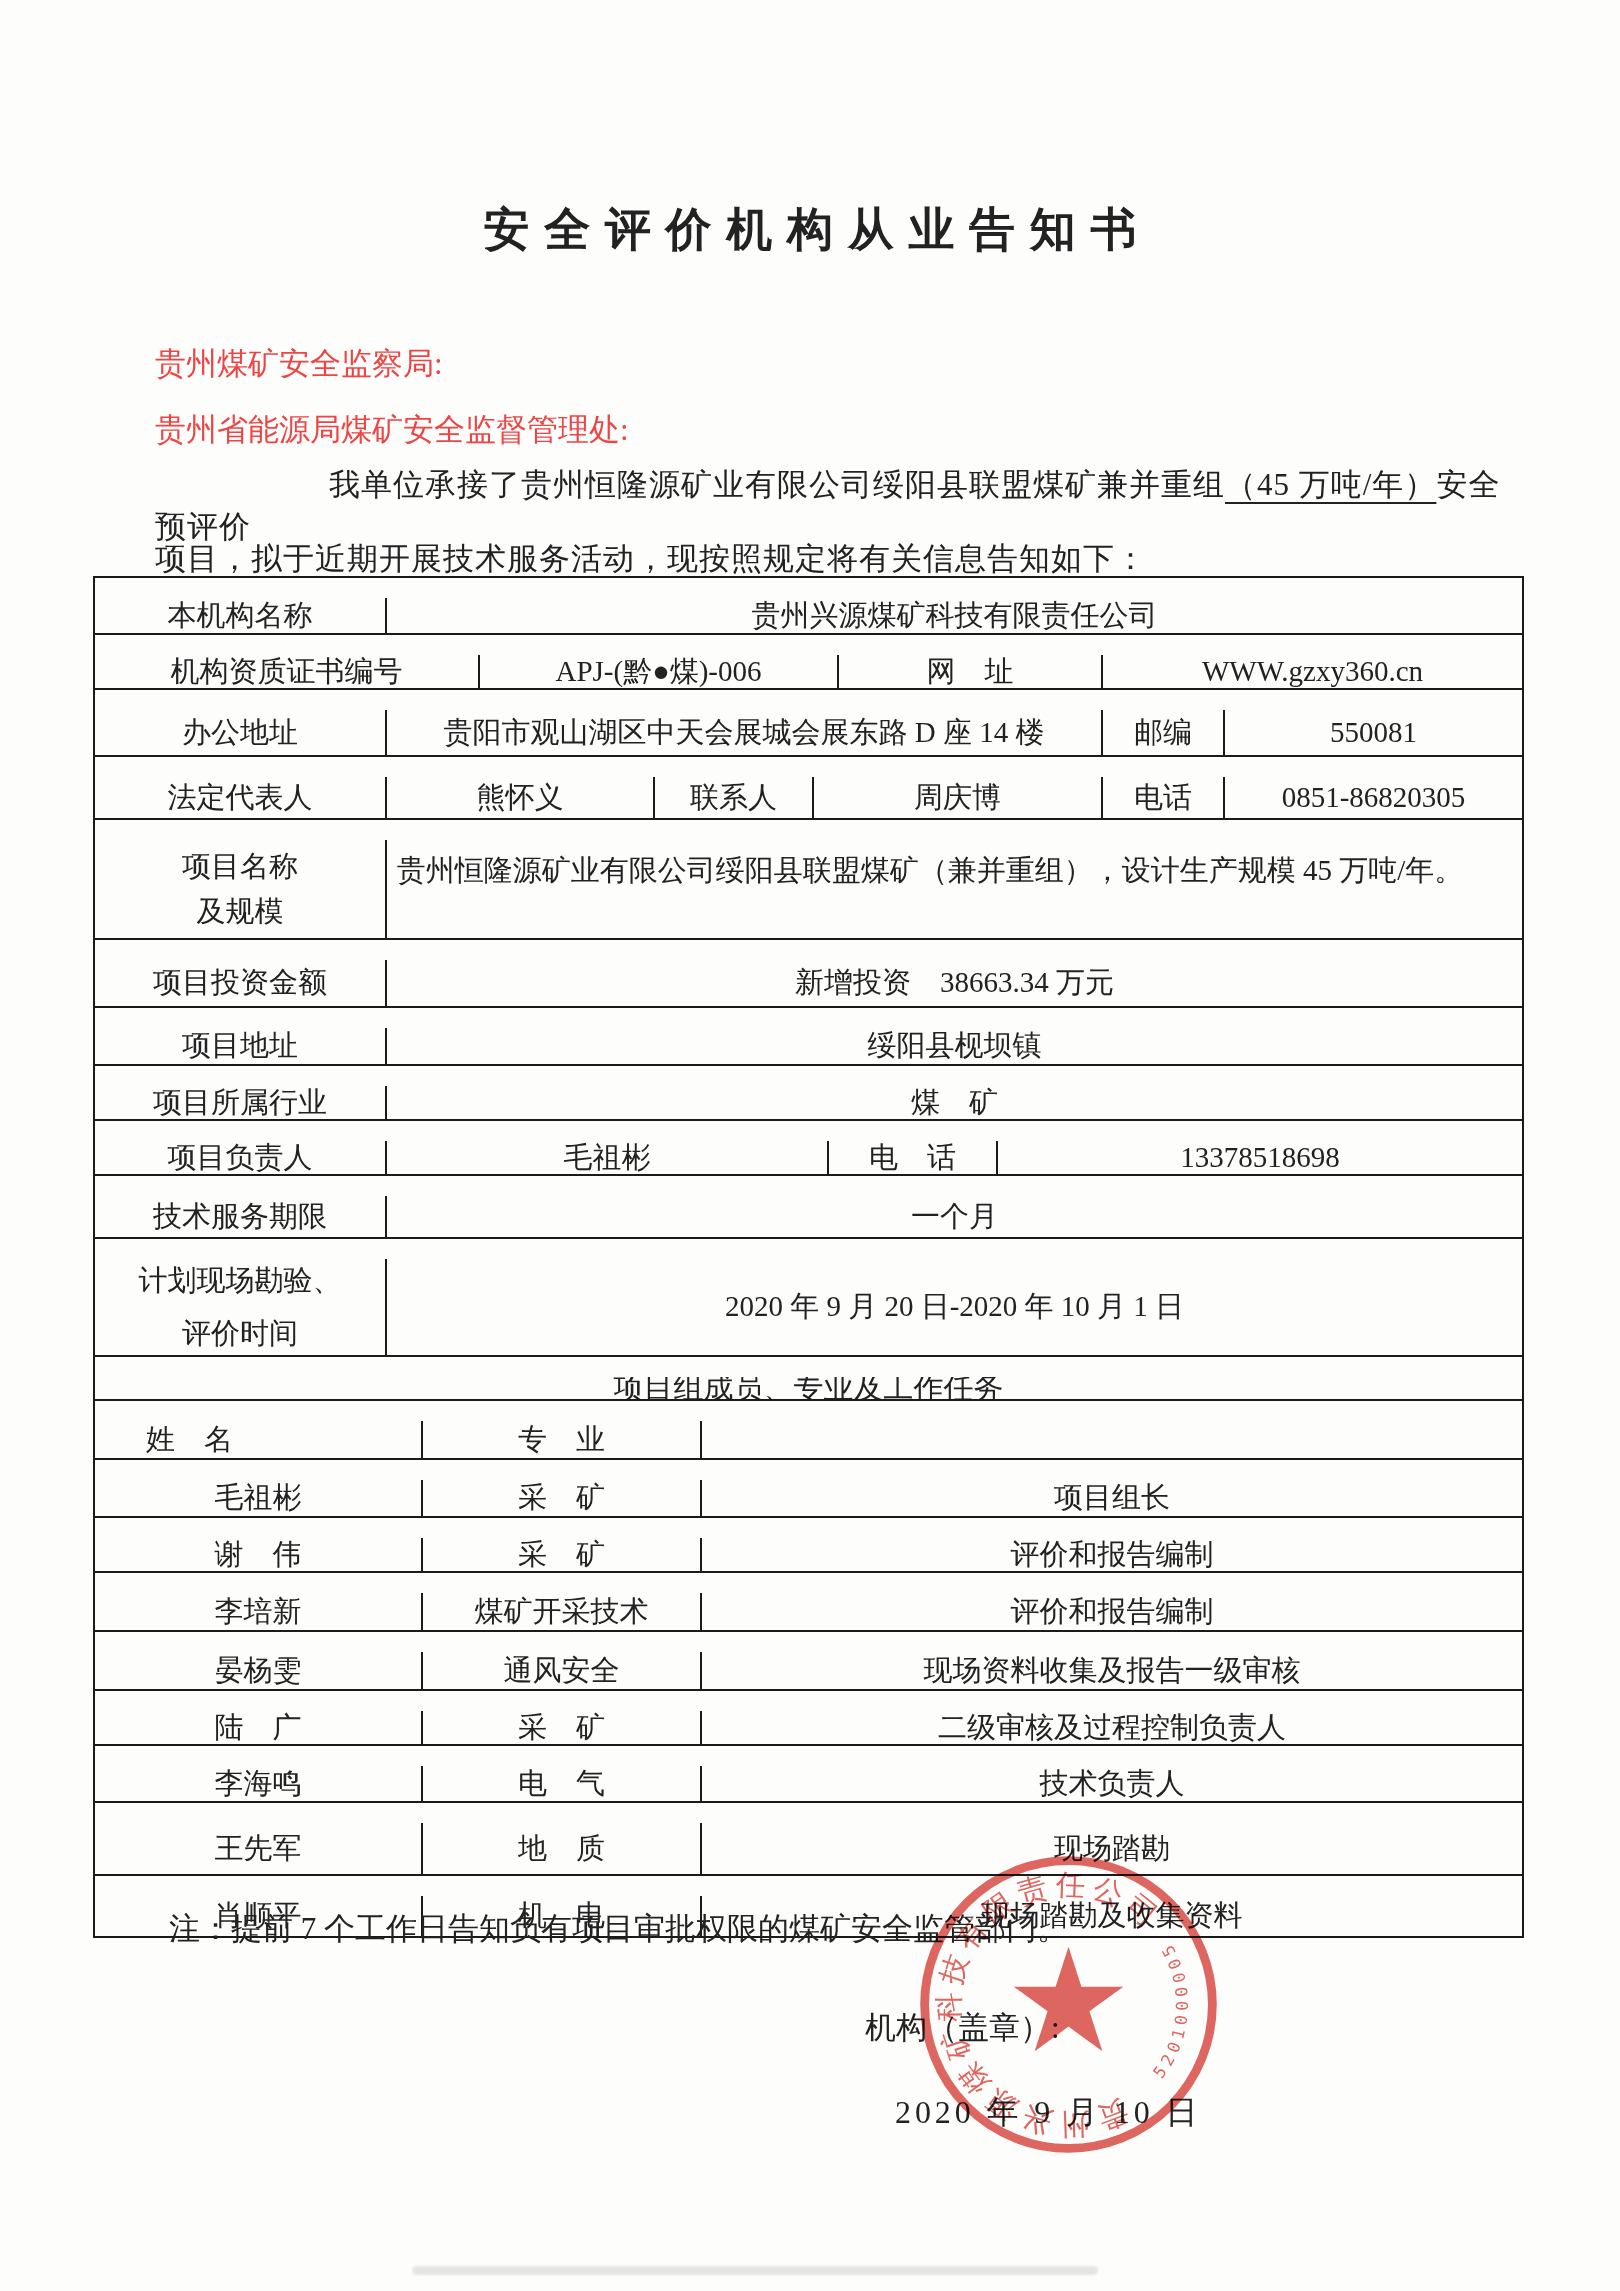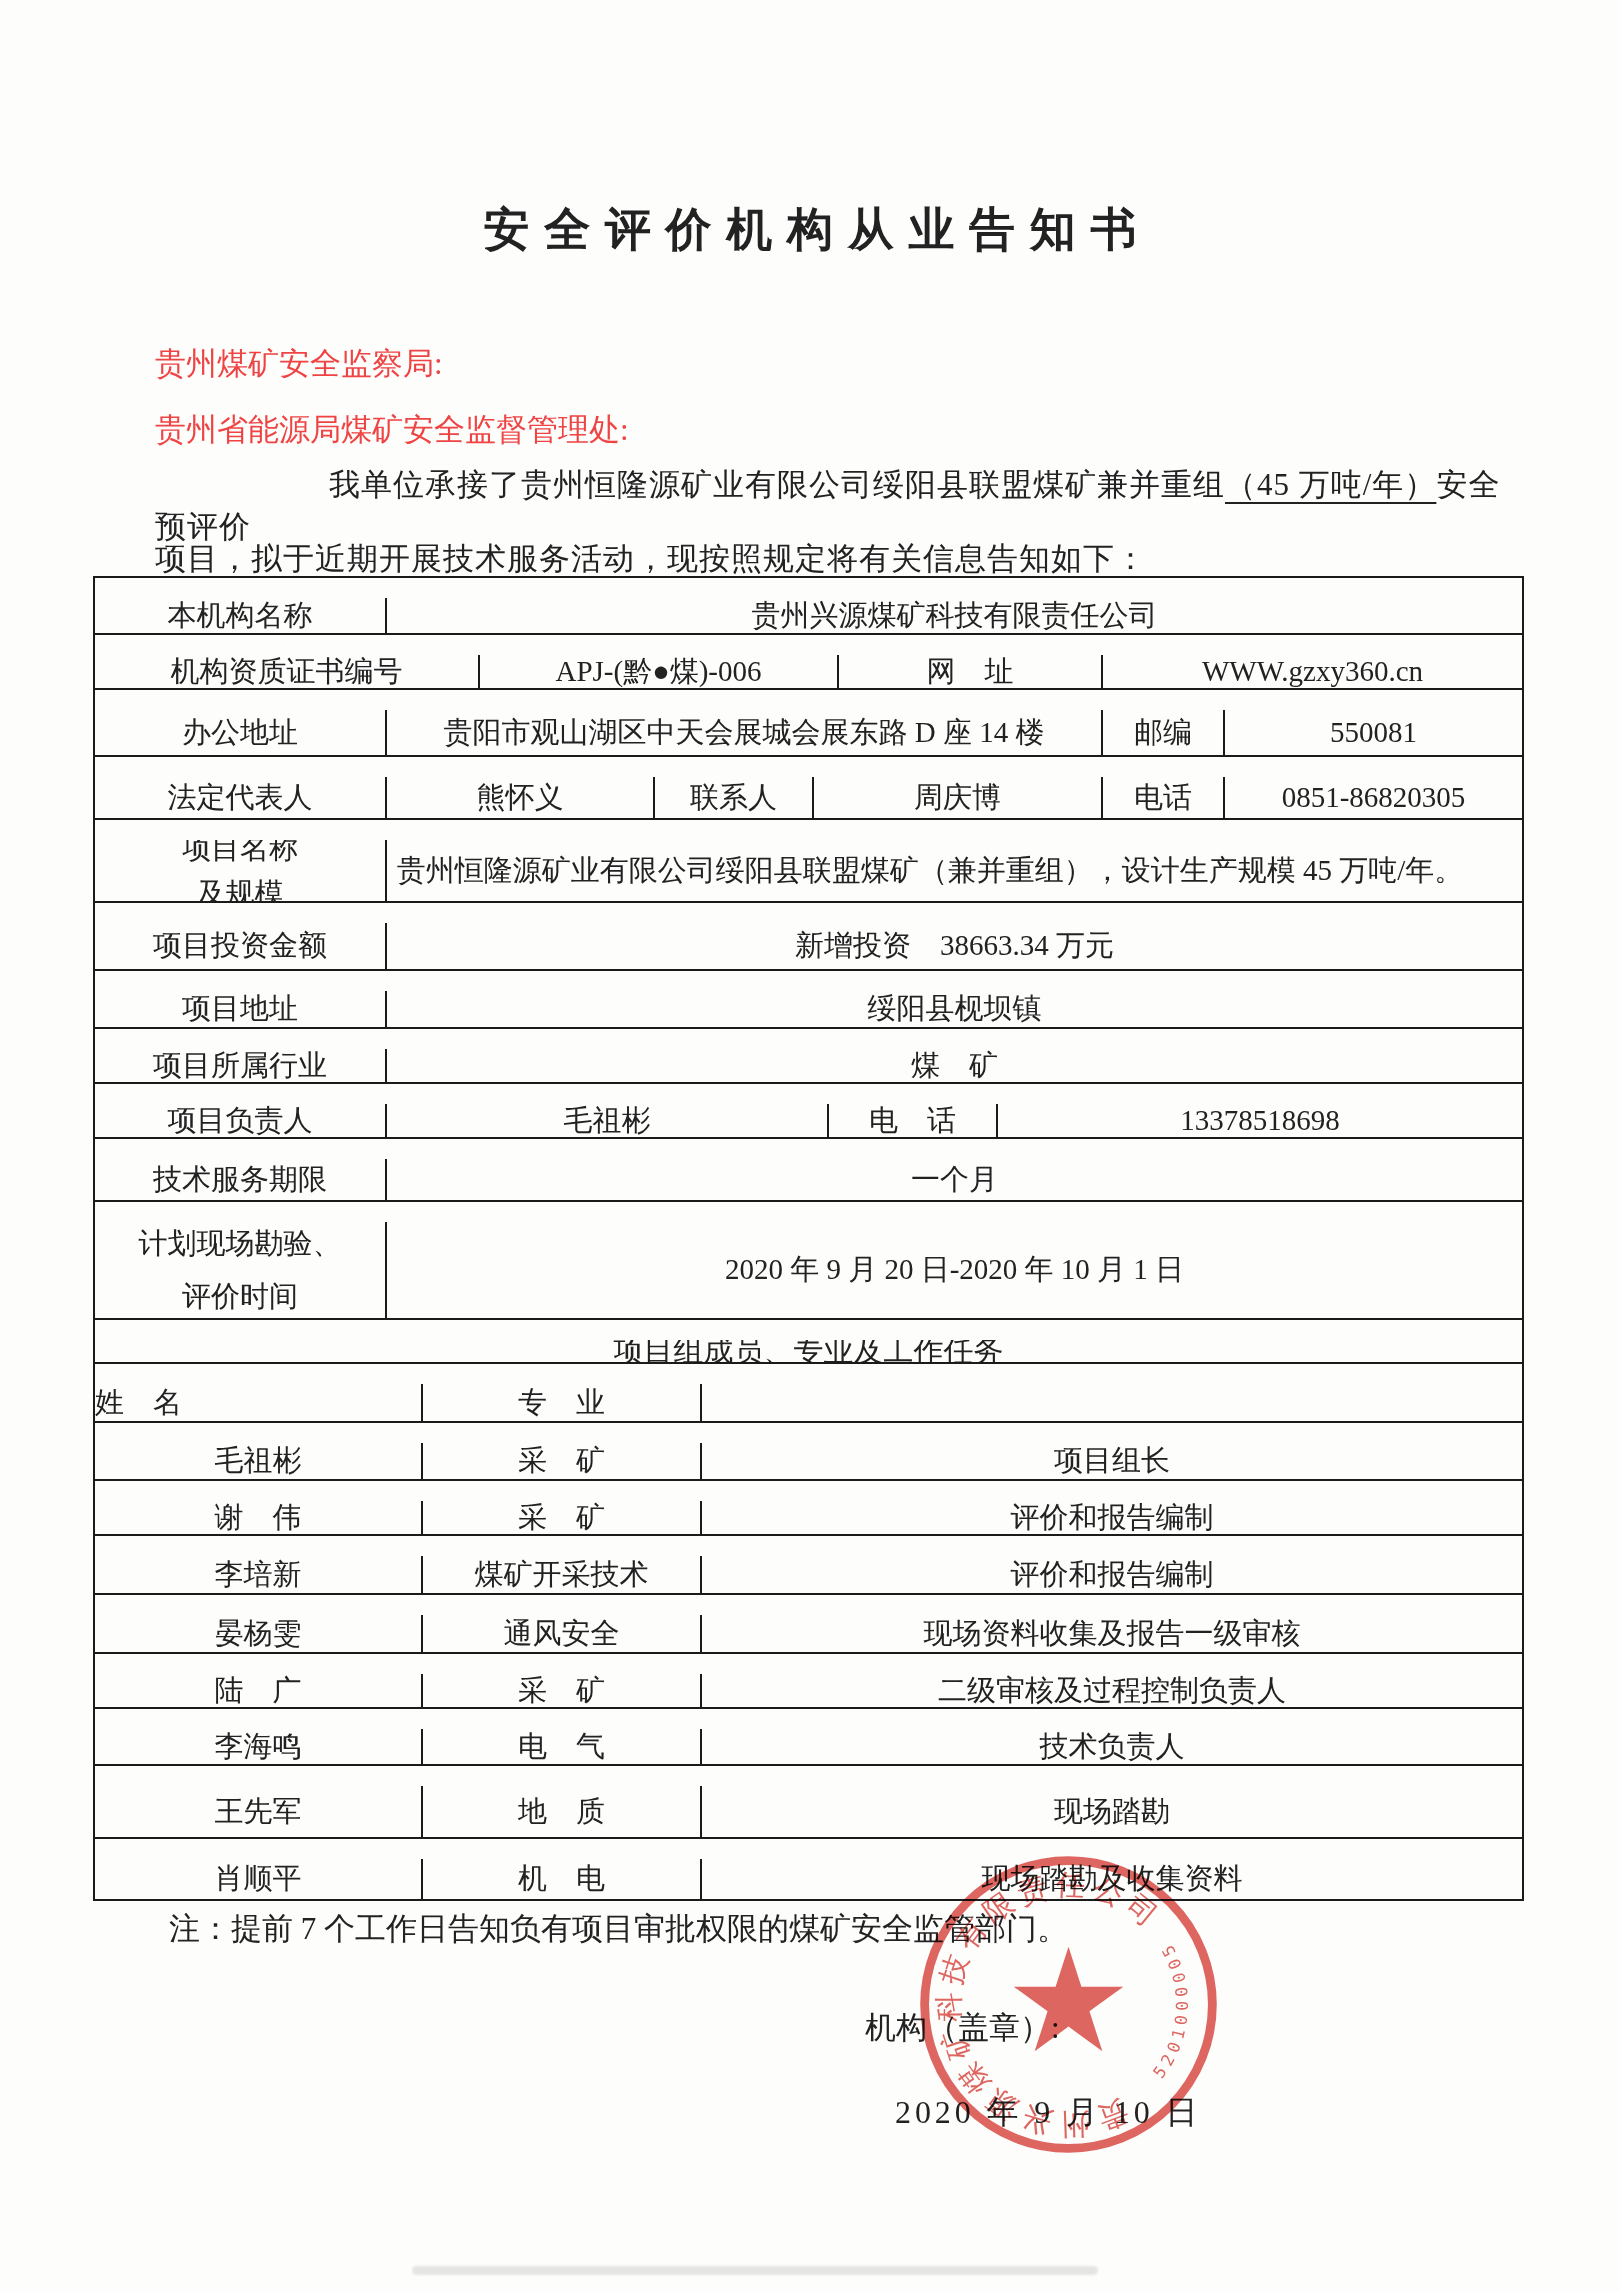--- a/index.html
+++ b/index.html
@@ -119,21 +119,21 @@
 
     <div class="t-row" style="height:63px">
       <div class="t-cell" style="flex:0 0 292px">法定代表人</div>
       <div class="t-cell" style="flex:0 0 268px">熊怀义</div>
       <div class="t-cell" style="flex:0 0 159px">联系人</div>
       <div class="t-cell" style="flex:0 0 289px">周庆博</div>
       <div class="t-cell" style="flex:0 0 122px">电话</div>
       <div class="t-cell grow">0851-86820305</div>
     </div>
 
-    <div class="t-row" style="height:83px">
+    <div class="t-row" style="height:120px">
       <div class="t-cell two-line" style="flex:0 0 292px">
         <span class="ln">项目名称</span>
         <span class="ln">及规模</span>
       </div>
       <div class="t-cell grow left pad" style="align-items:flex-start;padding-top:7.8px;line-height:45px">贵州恒隆源矿业有限公司绥阳县联盟煤矿（兼并重组），设计生产规模 45 万吨/年。</div>
     </div>
 
     <div class="t-row" style="height:68px">
       <div class="t-cell" style="flex:0 0 292px">项目投资金额</div>
       <div class="t-cell grow">新增投资　38663.34 万元</div>
@@ -167,21 +167,21 @@
         <span class="ln">评价时间</span>
       </div>
       <div class="t-cell grow">2020 年 9 月 20 日-2020 年 10 月 1 日</div>
     </div>
 
     <div class="t-row" style="height:44px">
       <div class="t-cell grow" style="font-size:30px">项目组成员、专业及工作任务</div>
     </div>
 
     <div class="t-row" style="height:59px">
-      <div class="t-cell left" style="flex:0 0 328px;">姓　名</div>
+      <div class="t-cell left" style="flex:0 0 328px;padding-left:51px">姓　名</div>
       <div class="t-cell" style="flex:0 0 279px">专　业</div>
       <div class="t-cell grow"></div>
     </div>
 
     <div class="t-row" style="height:58px">
       <div class="t-cell" style="flex:0 0 328px">毛祖彬</div>
       <div class="t-cell" style="flex:0 0 279px">采　矿</div>
       <div class="t-cell grow">项目组长</div>
     </div>
     <div class="t-row" style="height:55px">

